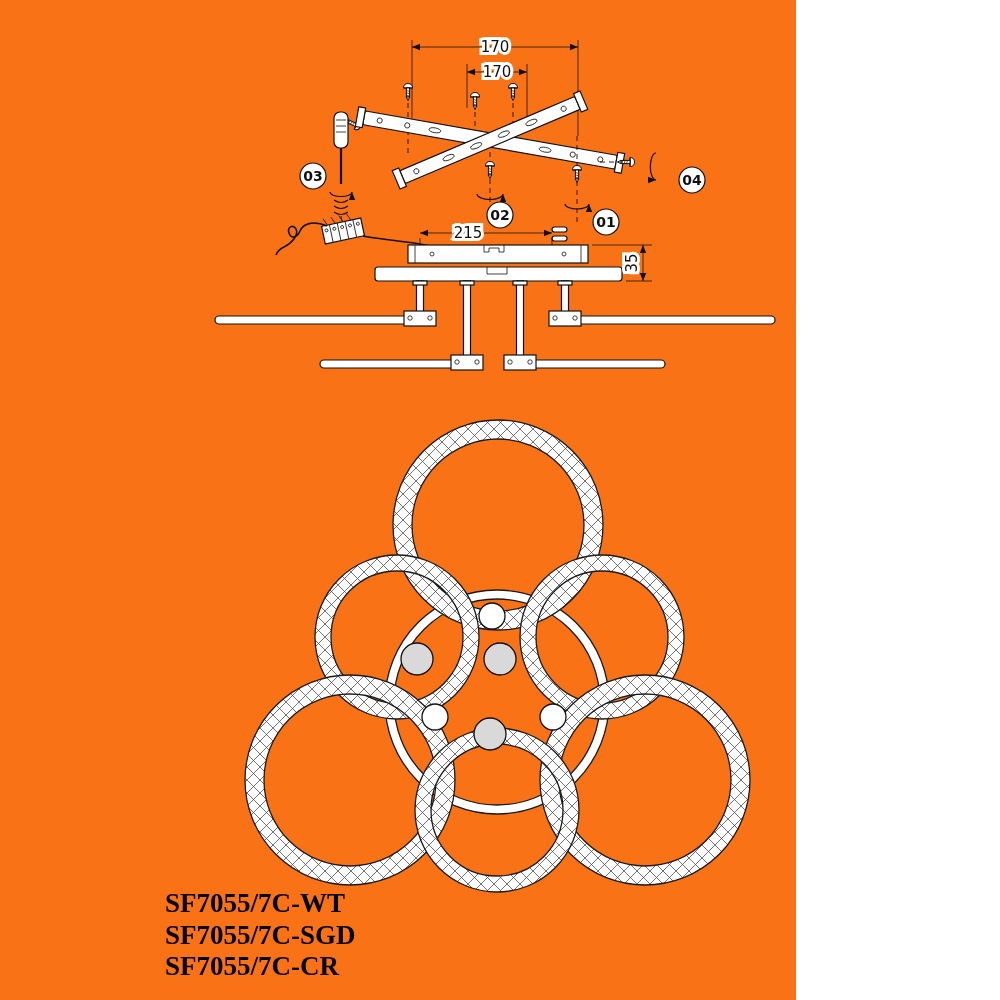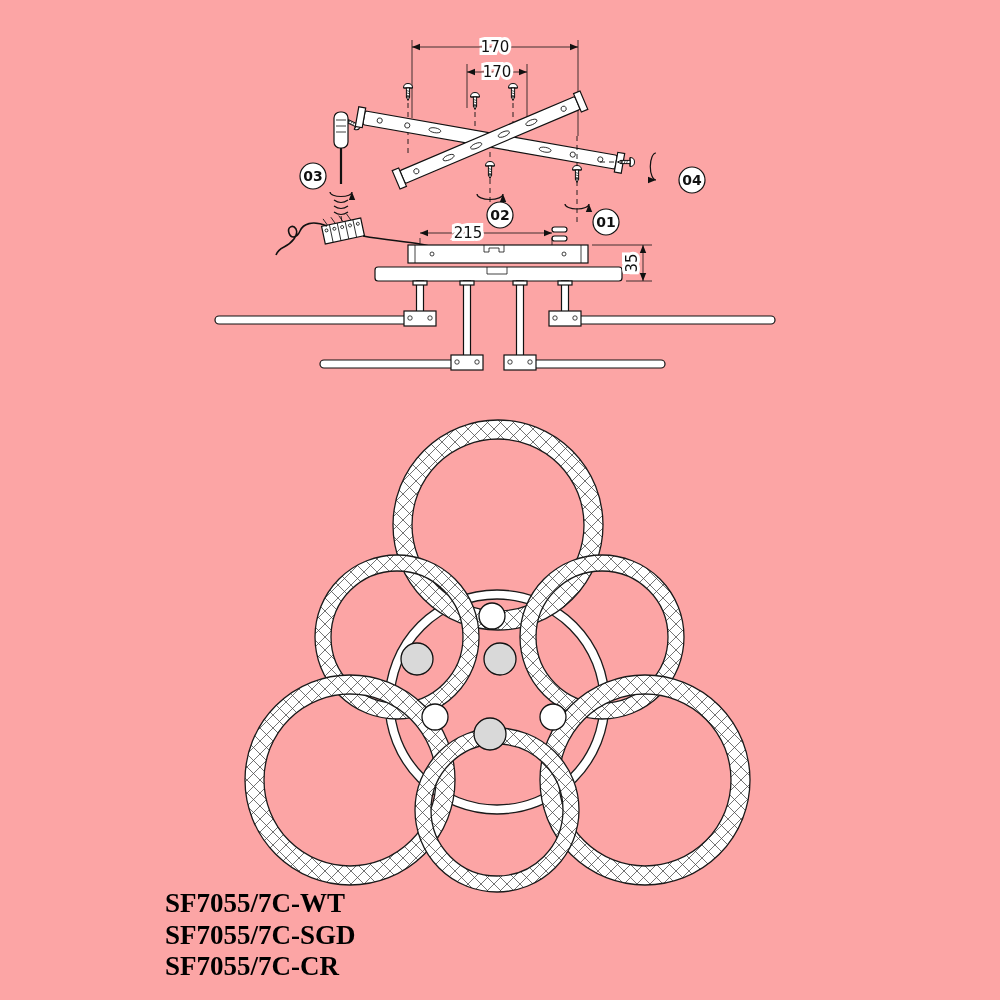--- a/index.html
+++ b/index.html
@@ -1,16 +1,16 @@
 <!DOCTYPE html>
 <html><head>
 <meta charset="utf-8">
 <style>
   html,body{margin:0;padding:0;background:#ffffff;}
-  .page{width:1000px;height:1000px;position:relative;background:#fca5a5;}
+  .page{width:796px;height:1000px;position:relative;background:#f97316;}
   svg{display:block;}
   text{font-family:"DejaVu Sans",sans-serif;fill:#111;}
   .dim-text{font-size:15px;paint-order:stroke;stroke:#fff;stroke-width:6px;fill:#111;}
   .step-text{font-size:14px;font-weight:bold;}
   .model-text{font-family:"Liberation Serif",serif;font-size:27px;font-weight:bold;fill:#000;}
   .ln{stroke:#111;stroke-width:1.2;fill:none;}
   .thin{stroke:#111;stroke-width:0.8;fill:none;}
   .dash{stroke:#111;stroke-width:0.9;fill:none;stroke-dasharray:5 4;}
   .part{fill:#fff;stroke:#111;stroke-width:1.2;}
   .ring-stroke{fill:none;stroke:#1a1a1a;stroke-width:1.3;}

